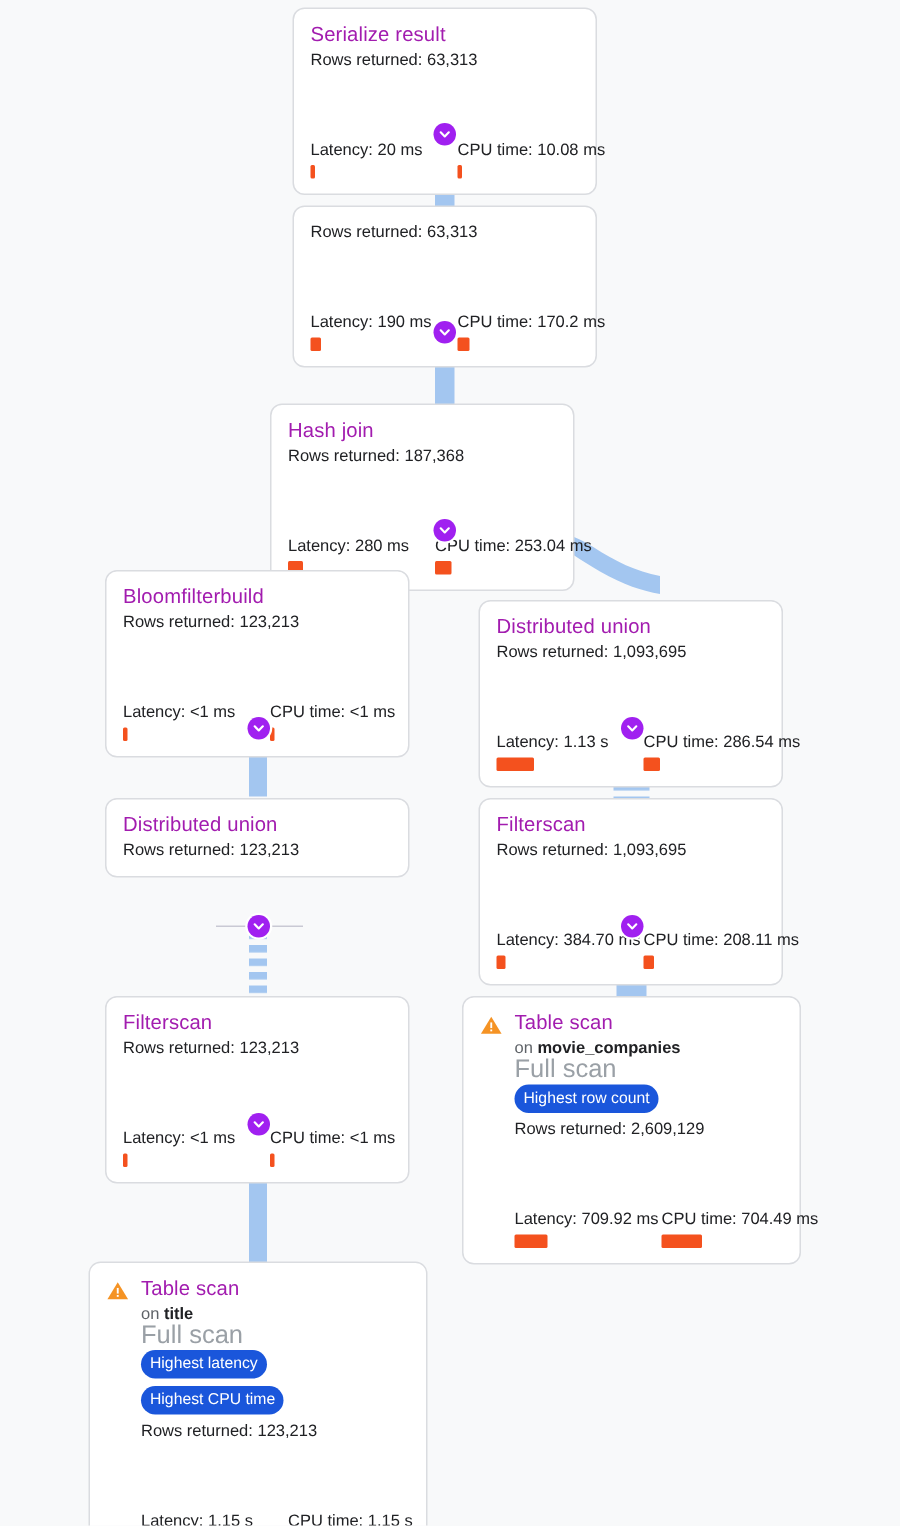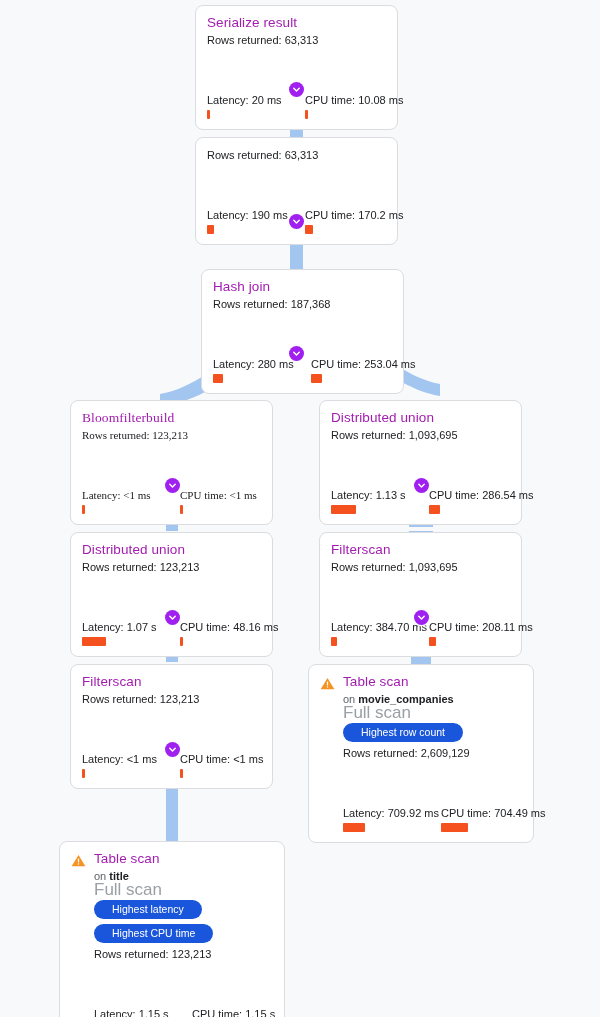--- a/index.html
+++ b/index.html
@@ -31,21 +31,21 @@
     font-size:13.5px;color:#a21caf;font-weight:500;
     line-height:16px;margin:0 0 2px 0;letter-spacing:0.1px;
   }
   .subline{font-size:11px;color:#5f6368;line-height:14px;}
   .subline b{color:#202124;font-weight:700;}
   .scanline{font-size:17px;color:#9aa0a6;line-height:14px;margin-bottom:3px;}
 
   .badges{margin:3px 0 4px 0;display:flex;flex-wrap:wrap;gap:5px;}
   .badge{
     background:#1a56db;color:#ffffff;border-radius:11px;
-    font-size:10.5px;line-height:13px;padding:3px 18px;
+    font-size:10.5px;line-height:13px;padding:3px 6px;
     white-space:nowrap;
   }
 
   .rows{font-size:11px;color:#202124;line-height:14px;margin-top:1px;}
 
   .metrics{display:flex;margin-top:8px;}
   .metric{flex:0 0 auto;}
   .metric.left{width:98px;}
   .metric-label{font-size:11px;color:#202124;line-height:14px;white-space:nowrap;margin-top:38px;}
   .bar{height:9px;background:#f4511e;margin-top:3px;border-radius:1px;}
@@ -132,38 +132,38 @@
           <div class="bar" style="width:7px;"></div>
         </div>
         <div class="metric">
           <div class="metric-label">CPU time: 170.2 ms</div>
           <div class="bar" style="width:8px;"></div>
         </div>
       </div>
     </div>
   </div>
 
-  <div class="node" style="left:201px;top:269px;width:203px;">
+  <div class="node" style="left:180px;top:269px;width:203px;">
     <div class="node-inner">
       <div class="title">Hash join</div>
       <div class="rows">Rows returned: 187,368</div>
       <div class="metrics">
         <div class="metric left">
           <div class="metric-label">Latency: 280 ms</div>
           <div class="bar" style="width:10px;"></div>
         </div>
         <div class="metric">
           <div class="metric-label">CPU time: 253.04 ms</div>
           <div class="bar" style="width:11px;"></div>
         </div>
       </div>
     </div>
   </div>
 
-  <div class="node" style="left:70px;top:400px;width:203px;font-family:Liberation Serif, serif;">
+  <div class="node" style="left:70px;top:380px;width:203px;">
     <div class="node-inner">
       <div class="title">Bloomfilterbuild</div>
       <div class="rows">Rows returned: 123,213</div>
       <div class="metrics">
         <div class="metric left">
           <div class="metric-label">Latency: &lt;1 ms</div>
           <div class="bar" style="width:3px;"></div>
         </div>
         <div class="metric">
           <div class="metric-label">CPU time: &lt;1 ms</div>
@@ -187,30 +187,20 @@
           <div class="bar" style="width:11px;"></div>
         </div>
       </div>
     </div>
   </div>
 
   <div class="node" style="left:70px;top:532px;width:203px;">
     <div class="node-inner">
       <div class="title">Distributed union</div>
       <div class="rows">Rows returned: 123,213</div>
-      <div class="metrics">
-        <div class="metric left">
-          <div class="metric-label">Latency: 1.07 s</div>
-          <div class="bar" style="width:24px;"></div>
-        </div>
-        <div class="metric">
-          <div class="metric-label">CPU time: 48.16 ms</div>
-          <div class="bar" style="width:3px;"></div>
-        </div>
-      </div>
     </div>
   </div>
 
   <div class="node" style="left:319px;top:532px;width:203px;">
     <div class="node-inner">
       <div class="title">Filterscan</div>
       <div class="rows">Rows returned: 1,093,695</div>
       <div class="metrics">
         <div class="metric left">
           <div class="metric-label">Latency: 384.70 ms</div>

